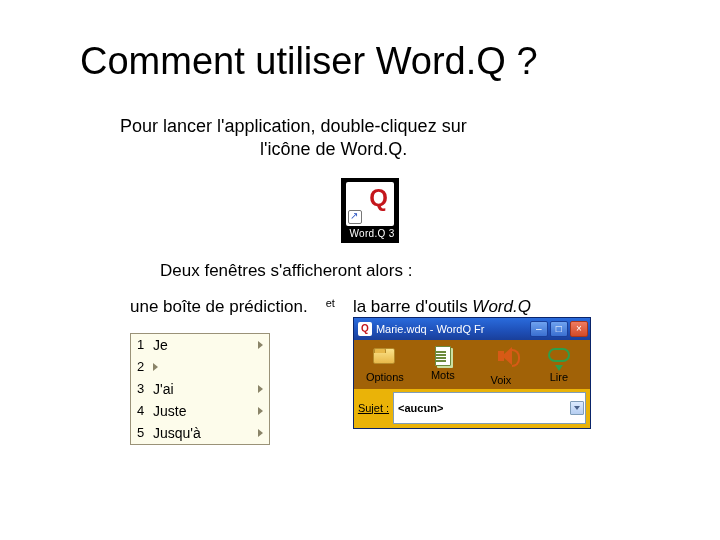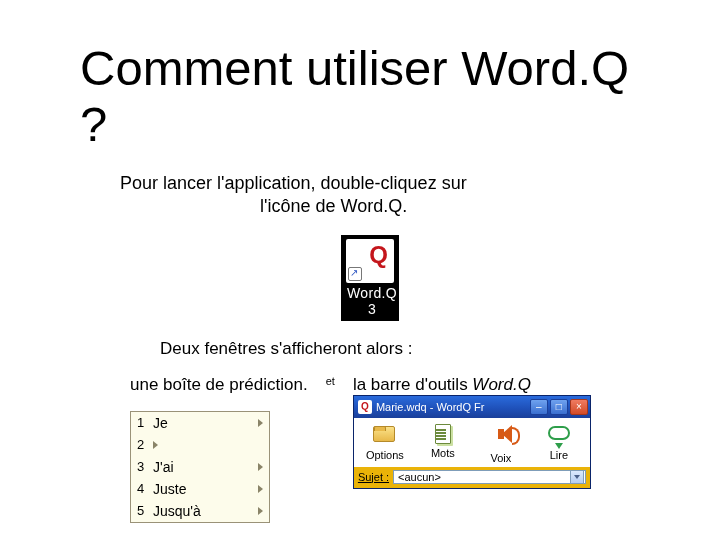--- a/index.html
+++ b/index.html
@@ -8,23 +8,23 @@
     height: 540px;
     background: #fff;
     font-family: Arial, Helvetica, sans-serif;
     color: #000;
     position: relative;
   }
   .slide {
     padding: 40px 60px 0 80px;
   }
   h1 {
-    font-size: 49px;
+    font-size: 38px;
     font-weight: 400;
-    margin-bottom: 20px;
+    margin-bottom: 32px;
   }
   .instr {
     font-size: 18px;
     line-height: 1.3;
     padding-left: 40px;
     padding-right: 40px;
     text-indent: -0px;
     margin-bottom: 16px;
   }
   .instr-line2 { padding-left: 140px; }
@@ -53,21 +53,21 @@
     position: absolute; bottom: 2px; left: 2px;
     width: 14px; height: 14px;
     background: #fff; border: 1px solid #777;
     border-radius: 2px;
   }
   .shortcut-arrow::after {
     content: "↗"; font-size: 10px; color: #2a54c2;
     position: absolute; top: -1px; left: 1px;
   }
   .icon-label {
-    color: #fff; font-size: 14px; padding: 2px 0 3px 4px;
+    color: #fff; font-size: 10px; padding: 2px 0 3px 4px;
     letter-spacing: 0.3px;
   }
   .subline {
     font-size: 17px;
     text-align: left;
     padding-left: 80px;
     margin-bottom: 16px;
   }
   .cols {
     display: flex;
@@ -130,21 +130,21 @@
     border: 1px solid #1a3f9a; border-radius: 2px;
     color: #fff; font-size: 10px; line-height: 13px;
     text-align: center; font-family: Arial;
   }
   .wq-ctrl.close { background: linear-gradient(#ef7b61,#d24a27); border-color:#a7361a; }
 
   .wq-toolbar {
     display: flex;
     padding: 2px 2px 0 2px;
     gap: 0;
-    background: #ffffff;
+    background: #a16207;
   }
   .wq-btn {
     flex: 1;
     text-align: center;
     padding: 3px 0 3px 0;
     font-size: 11px;
     color: #000;
     position: relative;
   }
   .wq-btn + .wq-btn { border-left: 0; }
@@ -200,24 +200,24 @@
     border-top: 6px solid #2e9e4a;
   }
 
   .wq-subject {
     display: flex; align-items: center;
     padding: 3px 4px 4px 4px; gap: 4px;
     background: #eab308;
   }
   .wq-sub-label { font-size: 11px; text-decoration: underline; text-decoration-color: #000; }
   .wq-sub-select {
-    flex: 1; height: 14px;
+    flex: 1; height: 32px;
     background: #fff; border: 1px solid #7f9db9;
     display: flex; align-items: center; justify-content: space-between;
-    padding: 0 1px 0 4px; font-size: 11px;
+    padding: 0 1px 0 4px; font-size: 11px; font-weight: bold;
   }
   .wq-sub-arrow {
     width: 14px; height: 14px;
     background: linear-gradient(#dbeafe,#b6cef1);
     border: 1px solid #7f9db9; border-radius: 1px;
     display: flex; align-items: center; justify-content: center;
   }
   .wq-sub-arrow::after {
     content: ""; width: 0; height: 0;
     border-left: 3px solid transparent;

